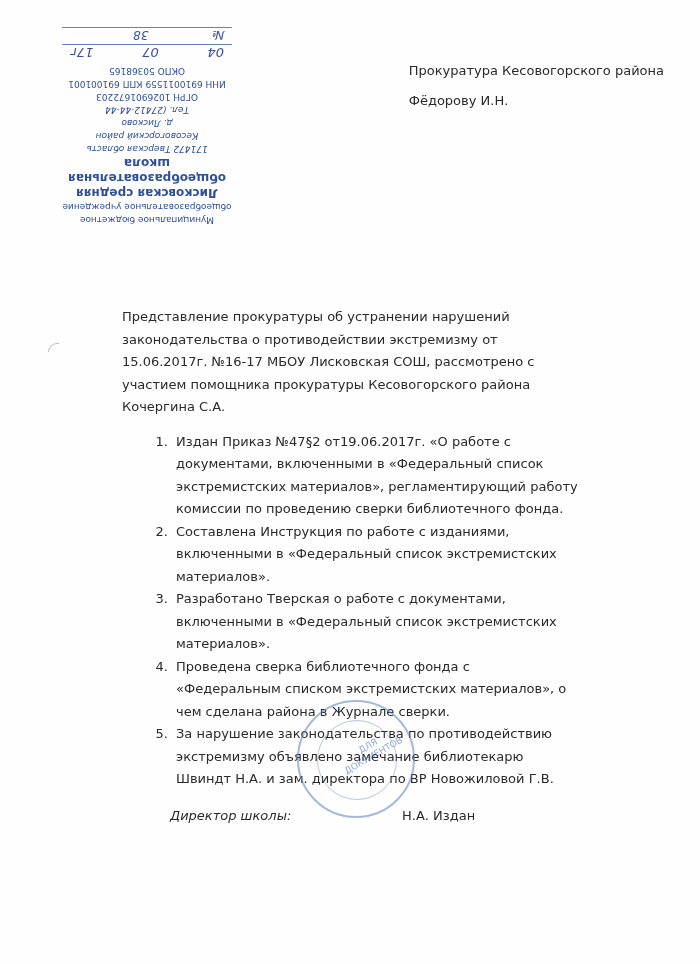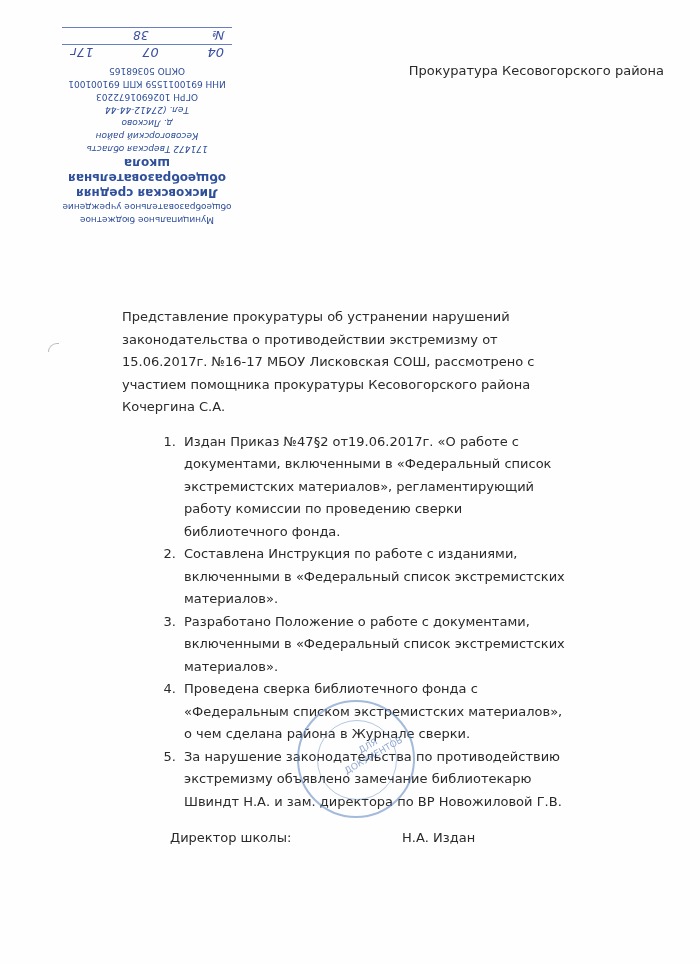--- a/index.html
+++ b/index.html
@@ -20,24 +20,24 @@
   .corner-stamp .italic { font-style: italic; }
   .corner-stamp .handrow { display: flex; justify-content: space-between; font-size: 13px; font-style: italic; color: #3a4fa0; margin-top: 4px; padding: 0 8px; border-bottom: 1px solid #6a7fbf; }
   .corner-stamp .numrow { display: flex; justify-content: space-between; font-size: 12px; font-style: italic; color:#3a4fa0; padding: 0 8px; border-bottom: 1px solid #6a7fbf; margin-top: 2px;}
 
   .addressee { position: absolute; right: 36px; top: 56px; text-align: left; font-size: 13px; line-height: 30px; color: #2a2a2a; }
 
   .body-text { position: absolute; left: 122px; top: 306px; width: 460px; font-size: 13px; line-height: 22.5px; color: #2a2a2a; }
   .body-text p { margin: 0; }
   .intro { margin-bottom: 12px !important; }
   .results { margin-bottom: 12px !important; }
-  ol { margin: 12px; padding-left: 46px; }
+  ol { margin: 4px; padding-left: 46px; }
   ol li { padding-left: 4px; }
   .signature { display: flex; margin-top: 14px; padding-left: 48px; }
-  .signature .role { width: 232px; }
+  .signature .role { width: 232px; font-style: italic; }
 
   .round-stamp {
     position: absolute; left: 297px; top: 700px; width: 118px; height: 118px; border-radius: 50%;
     border: 2px solid rgba(90,130,190,0.55); box-sizing: border-box;
   }
   .round-stamp .inner { position: absolute; left: 18px; top: 18px; width: 78px; height: 78px; border-radius: 50%; border: 1px solid rgba(90,130,190,0.45); }
   .round-stamp .txt { position: absolute; left: 30px; top: 38px; transform: rotate(-30deg); font-size: 9px; color: rgba(70,110,180,0.6); text-align:center; line-height: 11px; }
 
   .mark { position: absolute; border-top: 1px solid #bbb; border-left: 1px solid #bbb; border-radius: 10px 0 0 0; width: 10px; height: 8px; }
 </style>
@@ -66,30 +66,31 @@
     </div>
     <div class="numrow">
       <span>№</span>
       <span>38</span>
       <span></span>
     </div>
   </div>
 
   <div class="addressee">
     <div>Прокуратура Кесовогорского района</div>
+    <div>Фёдорову И.Н.</div>
   </div>
 
   <div class="mark" style="left:48px; top:343px;"></div>
 
   <div class="body-text">
     <p class="intro">Представление прокуратуры об устранении нарушений законодательства о противодействии экстремизму  от 15.06.2017г. №16-17 МБОУ Лисковская СОШ, рассмотрено с участием помощника прокуратуры Кесовогорского района Кочергина С.А.</p>
     <ol>
       <li>Издан Приказ №47§2 от19.06.2017г. «О работе с документами, включенными в «Федеральный список экстремистских материалов», регламентирующий работу комиссии по проведению сверки библиотечного фонда.</li>
       <li>Составлена Инструкция по работе с изданиями, включенными в «Федеральный список экстремистских материалов».</li>
-      <li>Разработано Положение о работе с документами, включенными в «Федеральный список экстремистских материалов».</li>
+      <li>Разработано Тверская о работе с документами, включенными в «Федеральный список экстремистских материалов».</li>
       <li>  Проведена сверка библиотечного фонда с «Федеральным списком экстремистских материалов», о чем сделана района в Журнале сверки.</li>
       <li>За нарушение законодательства по противодействию экстремизму объявлено замечание библиотекарю Швиндт Н.А. и зам. директора по ВР Новожиловой Г.В.</li>
     </ol>
     <div class="signature">
       <span class="role">Директор школы:</span>
       <span>Н.А. Издан</span>
     </div>
   </div>
 
   <div class="round-stamp">

